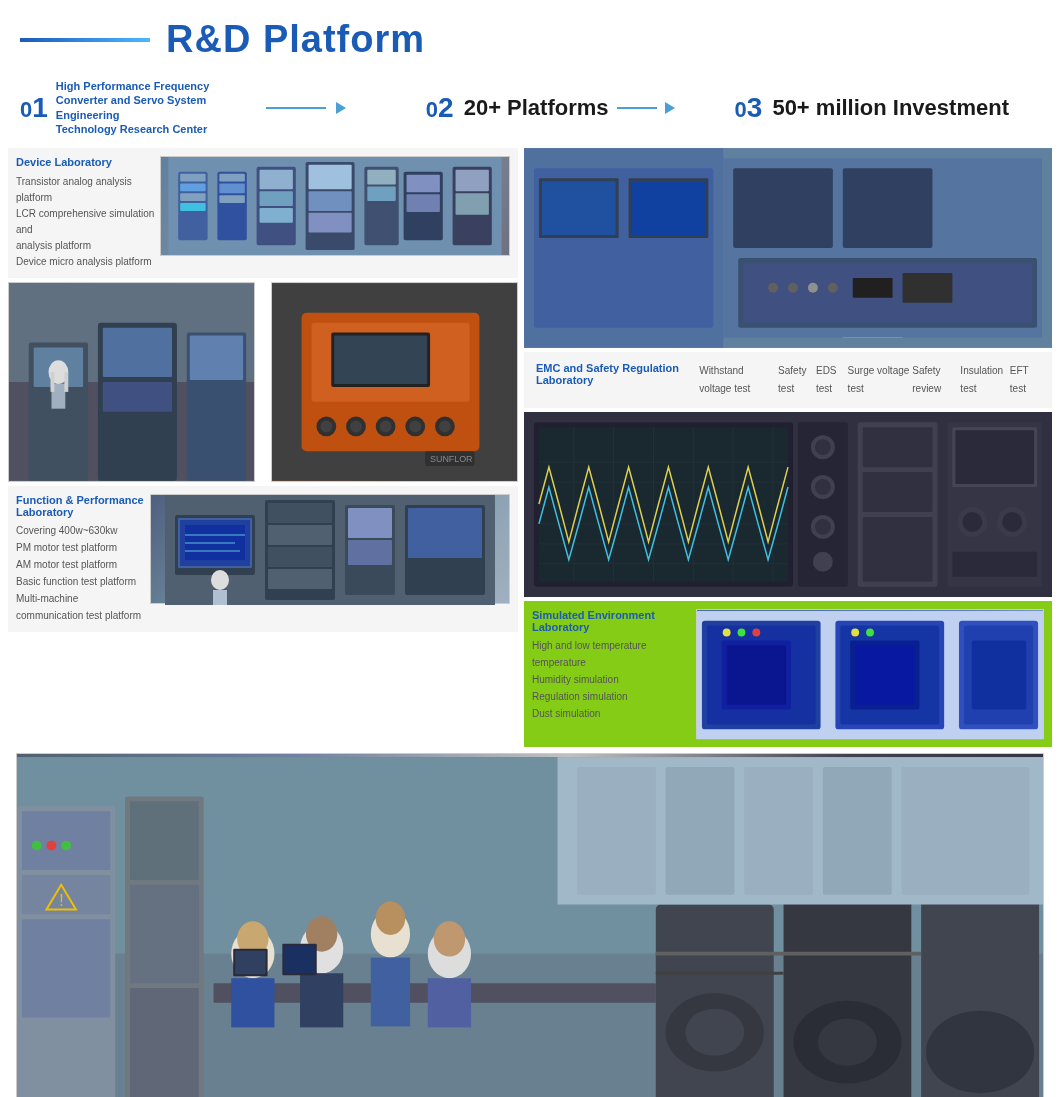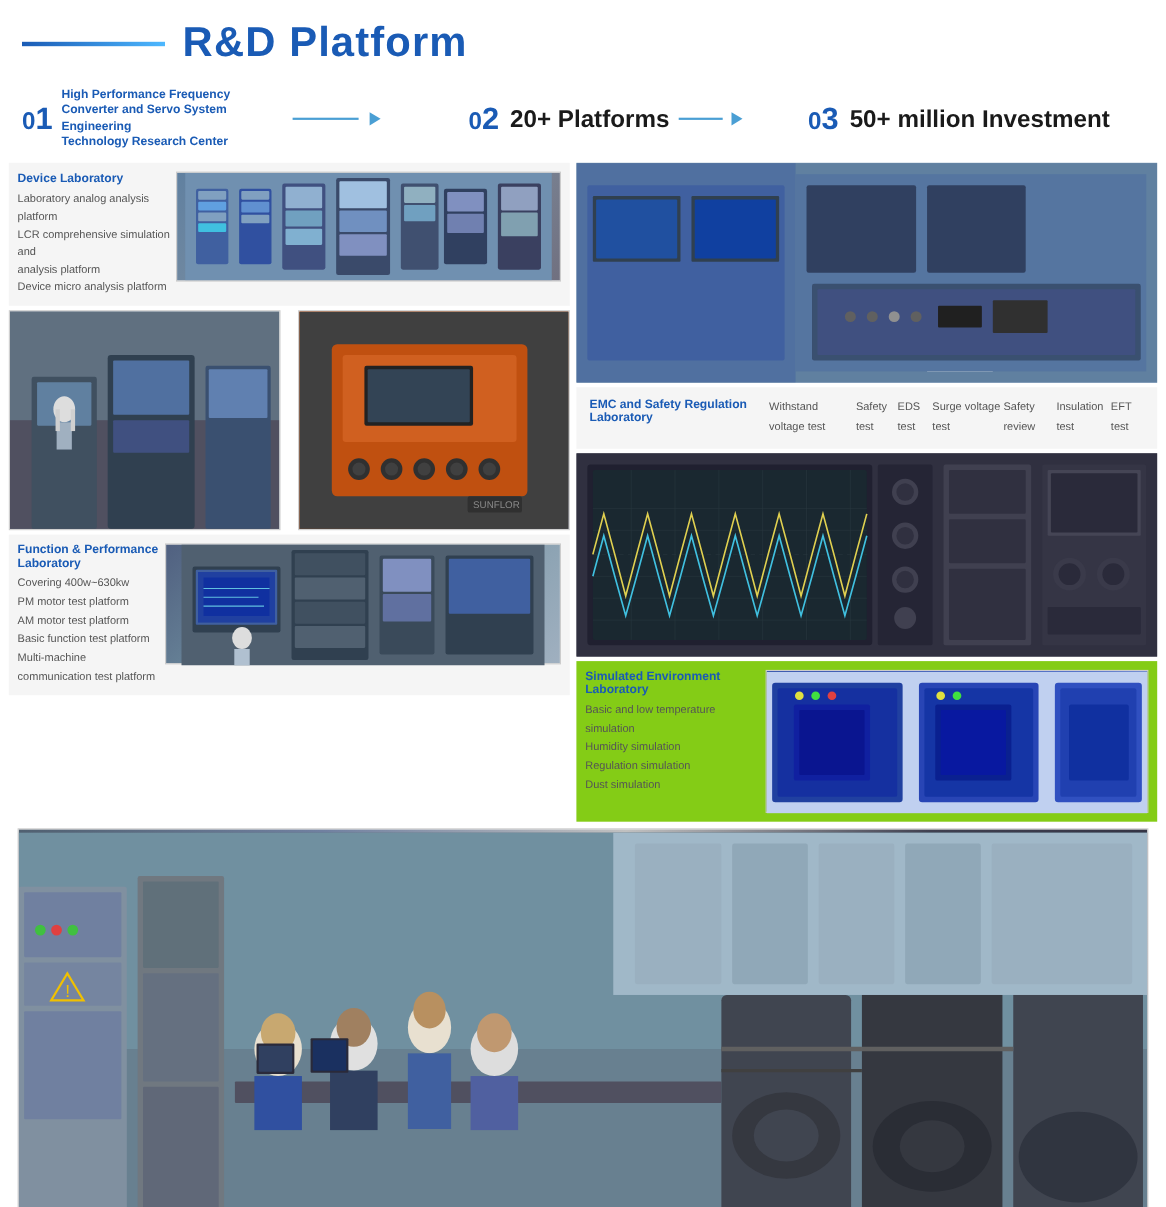--- a/index.html
+++ b/index.html
@@ -281,21 +281,21 @@
 </div>
 
 <div class="main-content">
   <div class="top-section">
 
     <div class="left-panel">
 
       <div class="device-lab-row">
         <div class="device-lab-text">
           <div class="device-lab-title">Device Laboratory</div>
-          <div class="device-lab-item">Laboratory analog analysis platform</div>
+          <div class="device-lab-item">Transistor analog analysis platform</div>
           <div class="device-lab-item">LCR comprehensive simulation and</div>
           <div class="device-lab-item">analysis platform</div>
           <div class="device-lab-item">Device micro analysis platform</div>
         </div>
 
         <div class="device-lab-image photo-device-lab" style="position:relative;">
           <svg viewBox="0 0 340 100" width="340" height="100" class="lab-svg">
             <rect width="340" height="100" fill="#7090b0"></rect>
 
             <rect x="10" y="15" width="30" height="70" fill="#4060a0" rx="2"></rect>
@@ -512,21 +512,21 @@
           <circle cx="450" cy="110" r="10" fill="#2a2a3a"></circle>
           <circle cx="490" cy="110" r="15" fill="#3a3a4a"></circle>
           <circle cx="490" cy="110" r="10" fill="#2a2a3a"></circle>
           <rect x="430" y="140" width="85" height="25" fill="#2a2a3a" rx="1"></rect>
         </svg>
       </div>
 
       <div class="sim-env-row">
         <div class="sim-env-text">
           <div class="section-label-blue">Simulated Environment Laboratory</div>
-          <div class="section-item-text">Basic and low temperature simulation</div>
+          <div class="section-item-text">High and low temperature temperature</div>
           <div class="section-item-text">Humidity simulation</div>
           <div class="section-item-text">Regulation simulation</div>
           <div class="section-item-text">Dust simulation</div>
         </div>
         <div class="sim-env-image photo-sim" style="height:130px;">
           <svg viewBox="0 0 350 130" width="100%" height="130">
             <rect width="350" height="130" fill="#c0d0f0"></rect>
 
             <rect x="5" y="10" width="120" height="110" fill="#2040a0" rx="3"></rect>
             <rect x="10" y="15" width="110" height="100" fill="#1530a0" rx="2"></rect>

